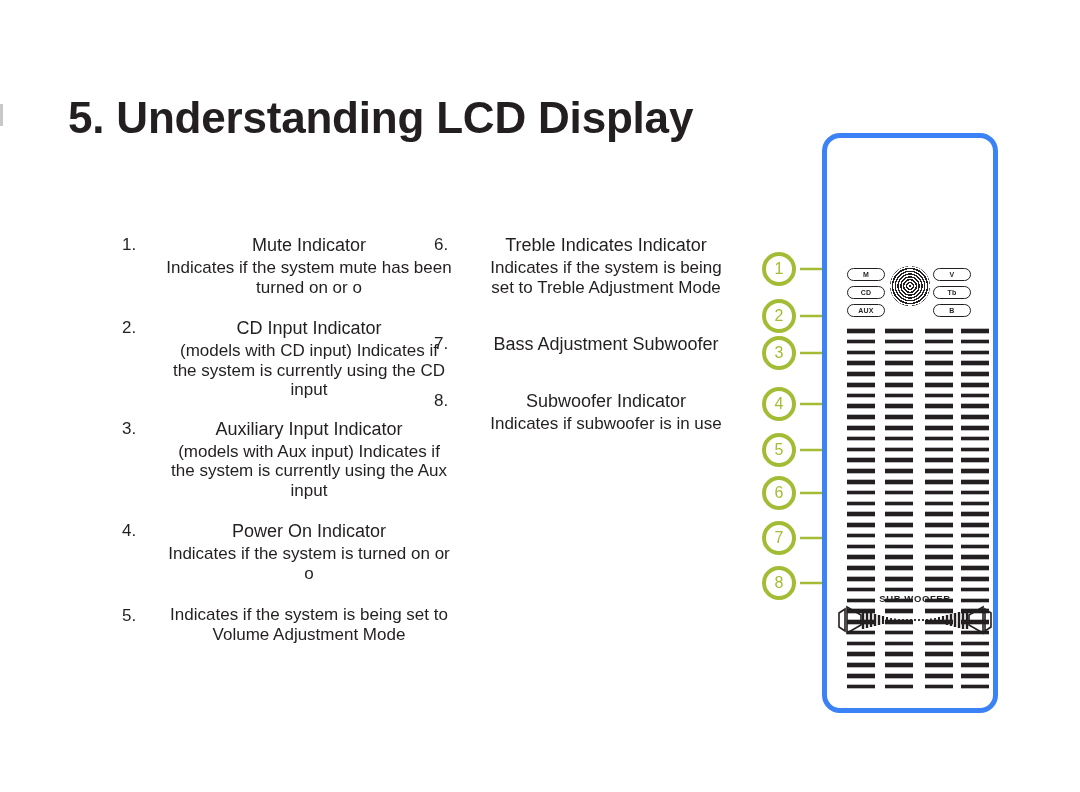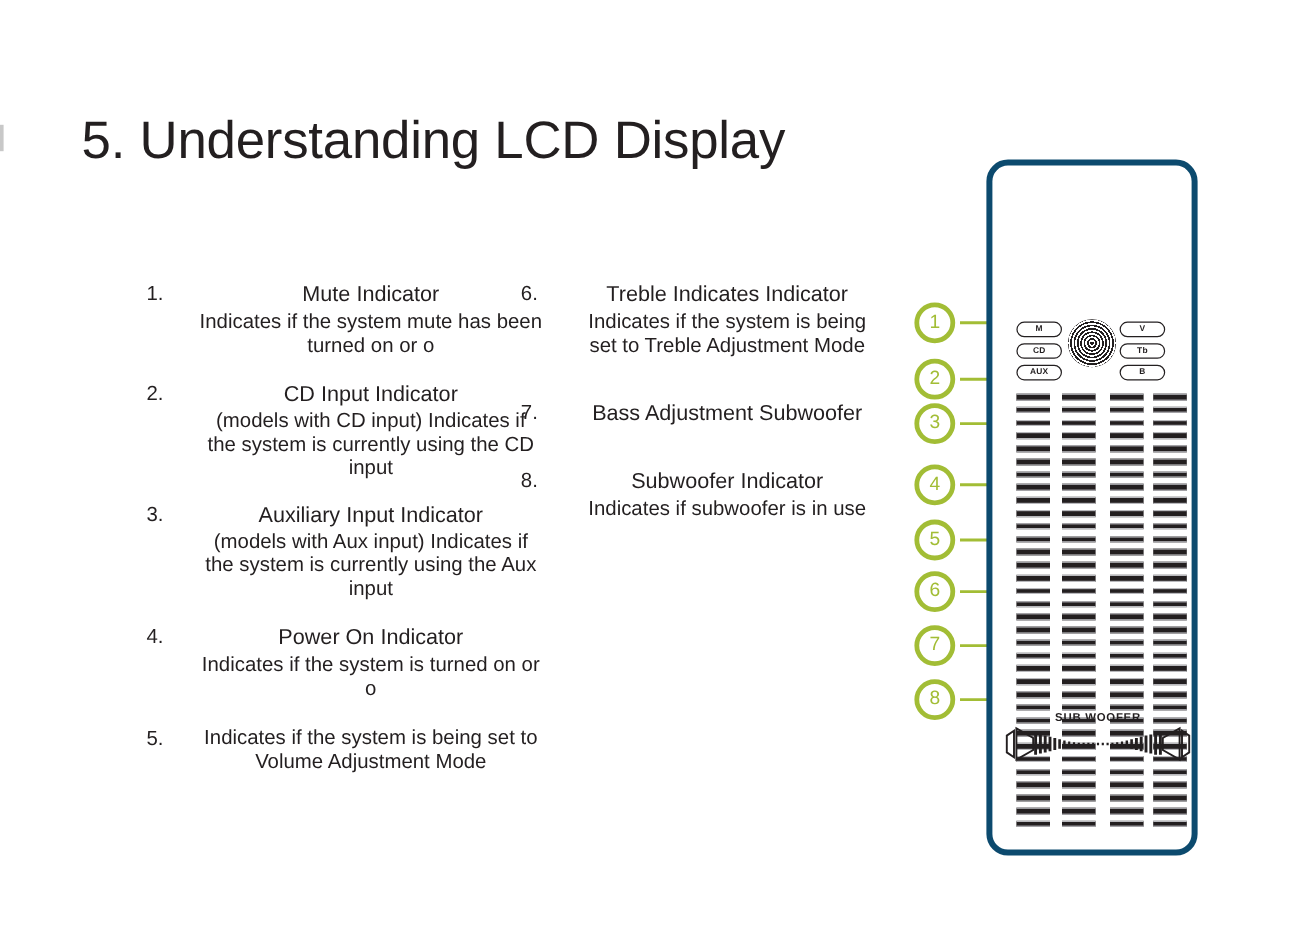--- a/index.html
+++ b/index.html
@@ -16,21 +16,21 @@
   
   .edge-artifact{
     position:absolute;left:0;top:104px;width:3px;height:22px;
     background:#c8c8c8;
   }
 
   
   .title{
     position:absolute;left:68px;top:64px;
     font-size:44px;
-    font-weight:400;
+    font-weight:700;
     letter-spacing:-0.2px;
     color:#231f20;
     white-space:nowrap;
   }
 
   
   .col{position:absolute;}
   .col-left{left:122px;top:234px;width:330px;}
   .col-right{left:434px;top:234px;width:300px;}
 
@@ -65,21 +65,21 @@
     box-sizing:border-box;
     display:flex;align-items:center;justify-content:center;
     font-size:16px;color:#a2bd35;font-weight:400;
     line-height:1;
   }
 
   
   .panel{
     position:absolute;left:822px;top:133px;
     width:176px;height:580px;
-    border:5px solid #0c4a6e;
+    border:5px solid #3b82f6;
     border-radius:18px;
     box-sizing:border-box;
     background:#ffffff;
   }
 
   
   .badge{
     position:absolute;
     width:38px;height:13px;
     border:1.4px solid #231f20;

